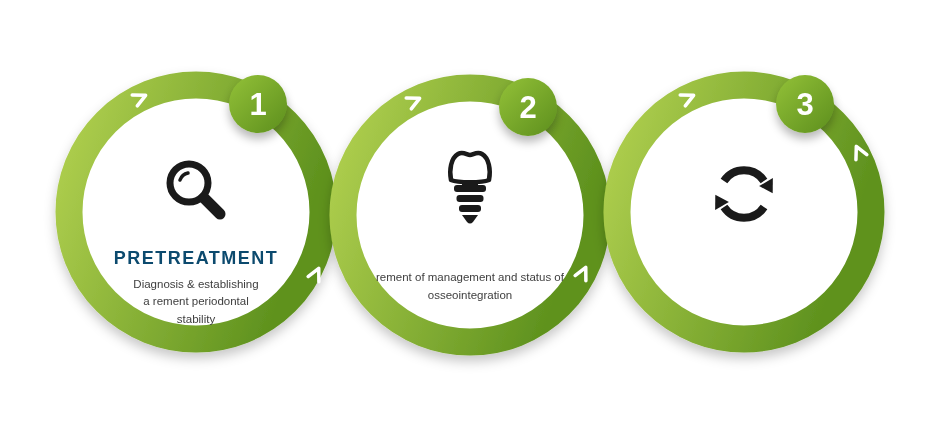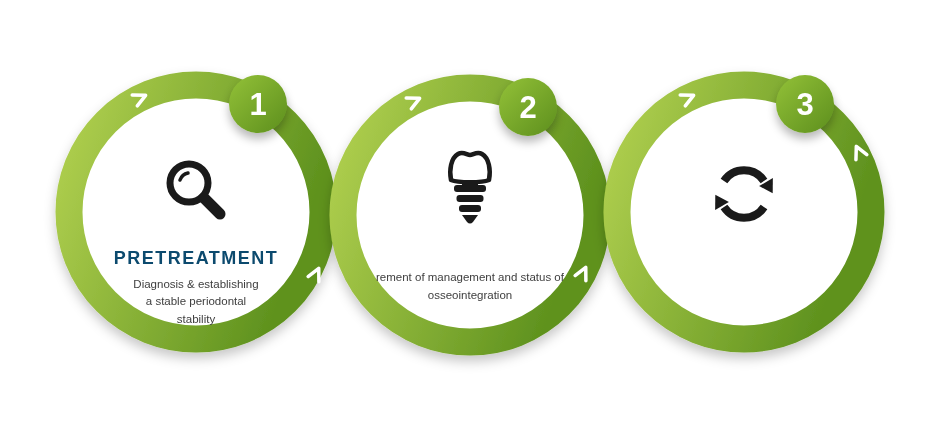--- a/index.html
+++ b/index.html
@@ -108,21 +108,21 @@
   <div class="badge" style="left:499px;top:78px;">
     <span>2</span>
   </div>
   <div class="badge" style="left:776px;top:75px;">
     <span>3</span>
   </div>
 
   <div class="content" style="left:76px;">
     <h2>PRETREATMENT</h2>
     <p><span>Diagnosis &amp; establishing</span><br>
-      <span>a stable periodontal</span><br>
+      <span>a rement periodontal</span><br>
       <span>stability</span></p>
   </div>
 
   <div class="content" style="left:350px;">
     <p><br>
       <span>rement of management and status of</span><br>
       <span>osseointegration</span></p>
   </div>
 
 

